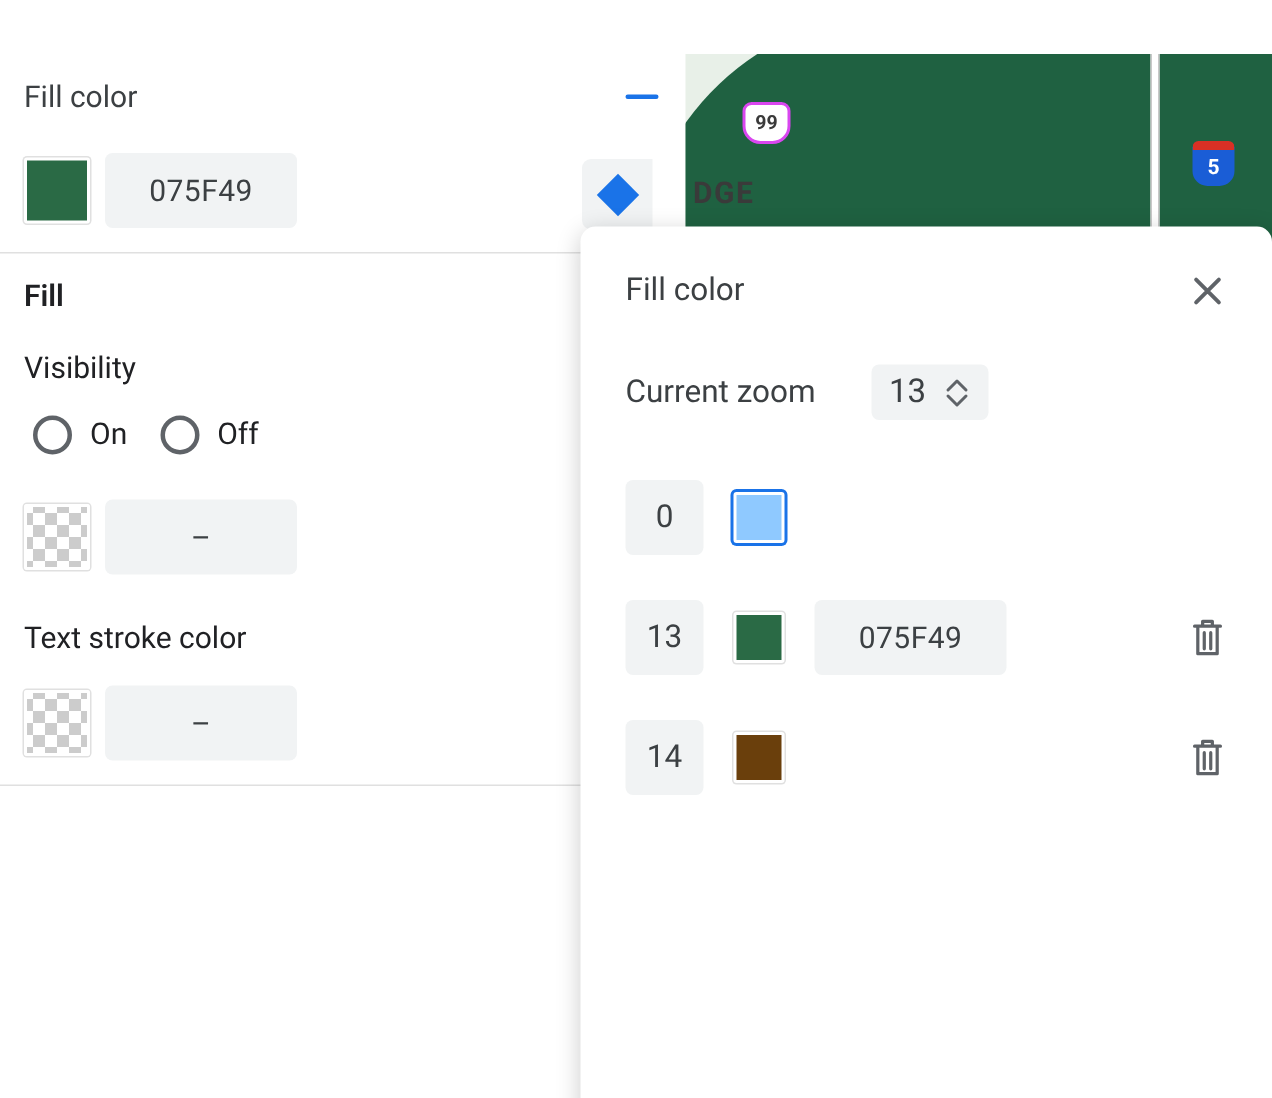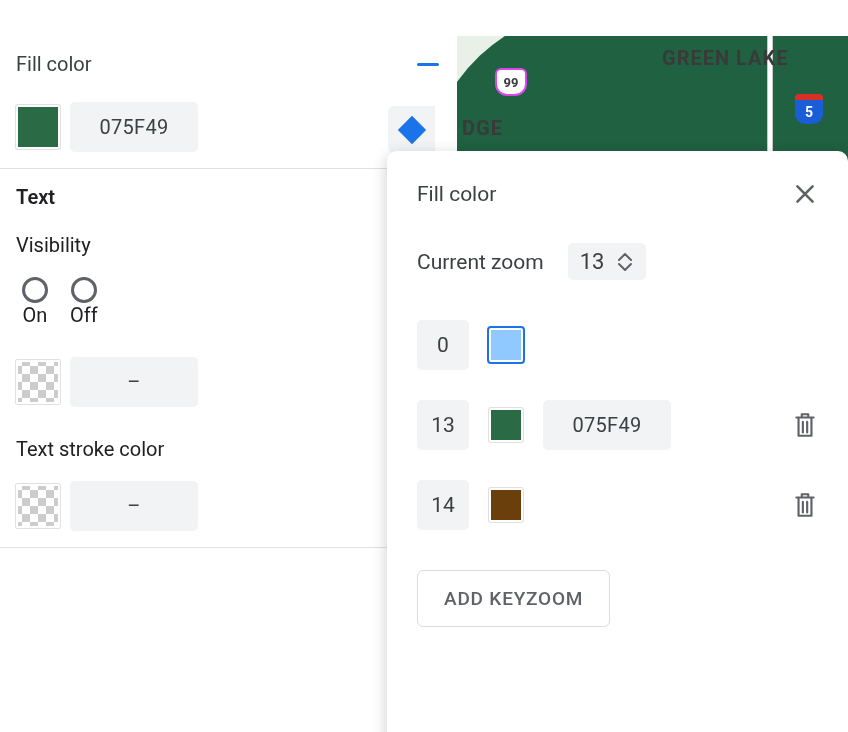--- a/index.html
+++ b/index.html
@@ -14,21 +14,21 @@
   .minus-icon { width:22px; height:3px; background:#1a73e8; border-radius:2px; }
 
   .color-row { display:flex; align-items:center; gap:10px; }
   .swatch { width:44px; height:44px; border:2px solid #fff; box-shadow:0 0 0 1px #e0e0e0; border-radius:2px; }
   .swatch-chk { background: repeating-conic-gradient(#ccc 0% 25%, #fff 0% 50%) 50% / 16px 16px; }
   .hex-pill { height:50px; padding:0 26px; display:flex; align-items:center; justify-content:center; background:#f1f3f4; border-radius:5px; font-size:20px; color:#3c4043; min-width:128px; letter-spacing:0.3px; }
 
   .label-h { font-size:20px; color:#202124; font-weight:600; margin-bottom:24px; }
   .sub-h { font-size:20px; color:#202124; font-weight:400; margin-bottom:20px; }
   .radios { display:flex; align-items:center; gap:22px; padding-left:6px; margin-bottom:30px; }
-  .rad { display:flex; align-items:center; gap:0; cursor:pointer;flex-direction:column; }
+  .rad { display:flex; align-items:flex-start; gap:12px; cursor:pointer; }
   .rad-circle { width:26px; height:26px; border:3px solid #5f6368; border-radius:50%; background:#fff; }
   .rad-label { font-size:20px; color:#202124; }
 
   .diamond-wrap { position:absolute; left:388px; top:70px; width:47px; height:47px; background:#f1f3f4; border-radius:6px 0 0 6px; display:flex; align-items:center; justify-content:center; cursor:pointer; }
   .diamond { width:20px; height:20px; background:#1a73e8; transform:rotate(45deg); }
 
   
   .map { position:absolute; left:457px; top:0; width:391px; height:732px; background:#e8f0e8; overflow:hidden; }
   .park { position:absolute; left:-30px; top:-30px; width:490px; height:450px; background:#1f6141; border-radius:180px 0 220px 260px / 170px 0 250px 200px; }
   .road-h { position:absolute; left:0; top:550px; width:100%; height:6px; background:#fff; border-top:1px solid #c8c8c8; border-bottom:1px solid #c8c8c8; }
@@ -41,21 +41,21 @@
   .shield-99 { position:absolute; left:38px; top:32px; width:32px; height:28px; background:#fff; border:2px solid #d946ef; border-radius:6px 6px 12px 12px; display:flex; align-items:center; justify-content:center; font-size:13px; font-weight:700; color:#3a3a3a; }
   .shield-i5 { position:absolute; left:338px; top:58px; width:28px; height:30px; background:#1a5dd6; border-radius:4px 4px 10px 10px; border-top:6px solid #d93025; display:flex; align-items:center; justify-content:center; font-size:14px; font-weight:700; color:#fff; }
 
   
   .popup { position:absolute; left:387px; top:115px; width:461px; height:617px; background:#fff; border-radius:10px; box-shadow:0 4px 16px rgba(0,0,0,0.2); padding:30px; }
   .pop-head { display:flex; align-items:center; justify-content:space-between; margin-bottom:36px; }
   .pop-title { font-size:21px; color:#3c4043; font-weight:400; }
   .close-btn { width:26px; height:26px; position:relative; cursor:pointer; color:#5f6368; }
   .close-btn svg { width:26px; height:26px; }
 
-  .zoom-row { display:flex; align-items:center; gap:24px; margin-bottom:40px; }
+  .zoom-row { display:flex; align-items:center; gap:37px; margin-bottom:40px; }
   .zoom-lbl { font-size:21px; color:#3c4043; }
   .zoom-box { display:flex; align-items:center; gap:12px; background:#f1f3f4; border-radius:5px; padding:6px 12px; }
   .zoom-val { font-size:22px; color:#3c4043; }
   .stepper { display:flex; flex-direction:column; gap:0; color:#5f6368; }
   .stepper svg { width:18px; height:10px; display:block; }
 
   .keyzooms { display:flex; flex-direction:column; gap:30px; margin-bottom:40px; }
   .kz-row { display:flex; align-items:center; gap:20px; }
   .kz-zoom { width:52px; height:50px; display:flex; align-items:center; justify-content:center; background:#f1f3f4; border-radius:5px; font-size:21px; color:#3c4043; }
   .kz-swatch { width:34px; height:34px; border:2px solid #fff; box-shadow:0 0 0 1px #e0e0e0; border-radius:2px; }
@@ -79,21 +79,21 @@
         <div class="sect-title">Fill color</div>
         <div class="minus-icon"></div>
       </div>
       <div class="color-row">
         <div class="swatch" style="background:#2a6a45"></div>
         <div class="hex-pill">075F49</div>
       </div>
     </div>
 
     <div class="section">
-      <div class="label-h">Text</div>
+      <div class="label-h">Fill</div>
 
       <div class="sub-h">Visibility</div>
       <div class="radios">
         <div class="rad">
           <div class="rad-circle"></div>
           <div class="rad-label">On</div>
         </div>
         <div class="rad">
           <div class="rad-circle"></div>
           <div class="rad-label">Off</div>
@@ -116,21 +116,20 @@
       <div class="diamond"></div>
     </div>
   </div>
 
   <div class="map">
     <div class="i5"></div>
     <div class="hwy"></div>
     <div class="park"></div>
     <div class="road-h"></div>
     <div class="road-v"></div>
-    <div class="map-label ml-green">GREEN LAKE</div>
     <div class="map-label ml-dge">DGE</div>
     <div class="shield-99">99</div>
     <div class="shield-i5">5</div>
   </div>
 
   <div class="popup">
     <div class="pop-head">
       <div class="pop-title">Fill color</div>
       <div class="close-btn">
         <svg viewBox="0 0 24 24">
@@ -172,16 +171,15 @@
         <div class="kz-row">
           <div class="kz-zoom">14</div>
           <div class="kz-swatch" style="background: rgb(106, 63, 12);"></div>
           <div class="kz-spacer"></div>
           <div class="trash"><svg viewBox="0 0 24 26">
               <path d="M4 6 H20 M9 6 V3 H15 V6 M6 6 V23 H18 V6 M10 10 V20 M14 10 V20" stroke="currentColor" stroke-width="2" fill="none" stroke-linecap="round" stroke-linejoin="round"></path>
             </svg></div>
         </div>
       </div>
 
-    <button class="add-btn">ADD KEYZOOM</button>
   </div>
 
 </div>
 
 </body></html>

